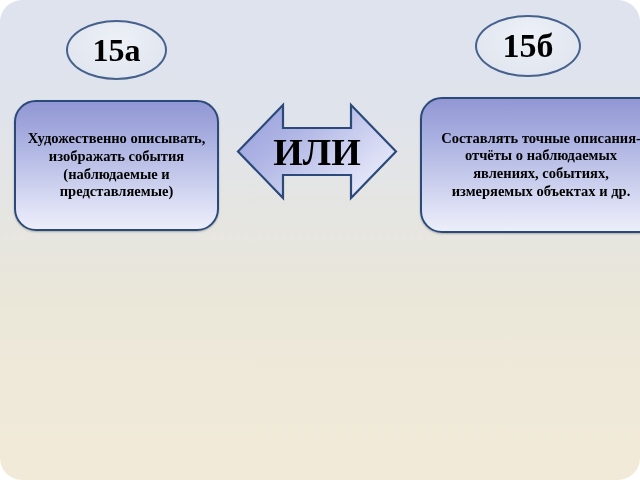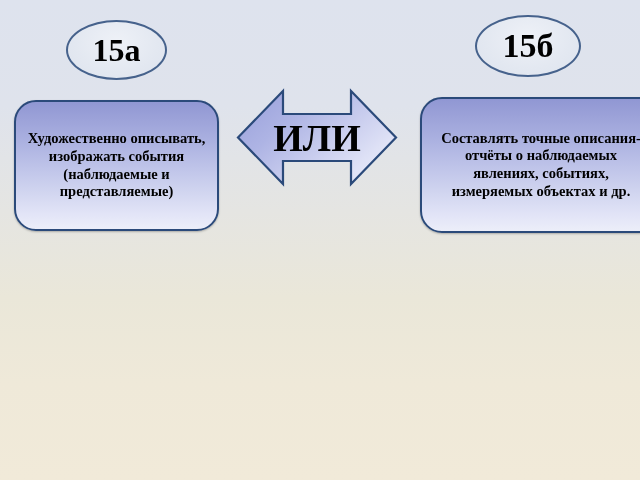--- a/index.html
+++ b/index.html
@@ -18,20 +18,21 @@
     width: 640px;
     height: 480px;
     background: linear-gradient(to bottom,
                 #dee3ee 0%,
                 #dfe3ec 22%,
                 #e5e5e2 44%,
                 #eae7d9 62%,
                 #efe9d9 80%,
                 #f1ead9 100%);
     overflow: hidden;
+    border-radius: 22px;
   }
 
   
   .badge {
     position: absolute;
     border-radius: 50%;
     background: radial-gradient(ellipse at 50% 35%, #eef1f7 0%, #e3e8f1 60%, #dde3ee 100%);
     border: 2px solid #46628c;
     box-sizing: border-box;
     display: flex;
@@ -102,21 +103,21 @@
     height: 136px;
   }
   #box-right .content-text {
     font-size: 14.5px;
   }
 
   
   #arrow-wrap {
     position: absolute;
     left: 236px;
-    top: 85px;
+    top: 99px;
     width: 162px;
     height: 105px;
     text-align: center;
   }
   #arrow-wrap svg {
     position: absolute;
     left: 0;
     top: 0;
     width: 162px;
     height: 105px;

